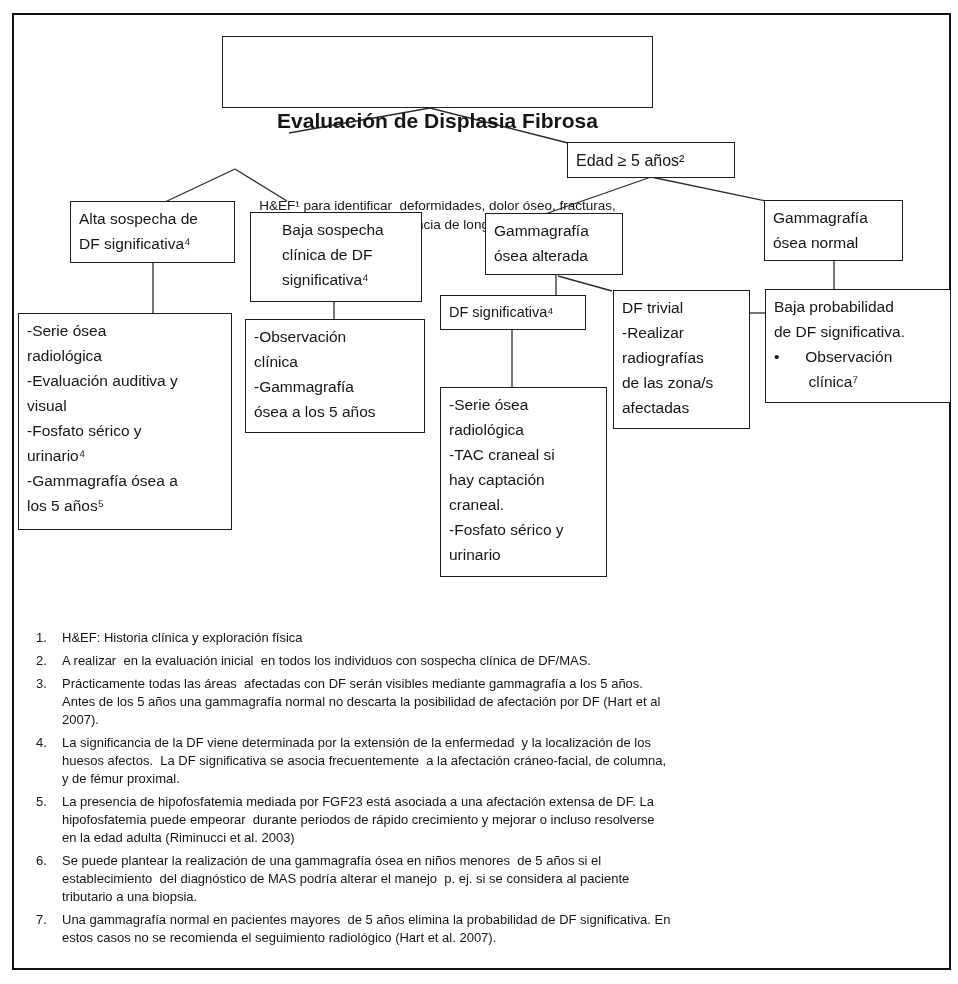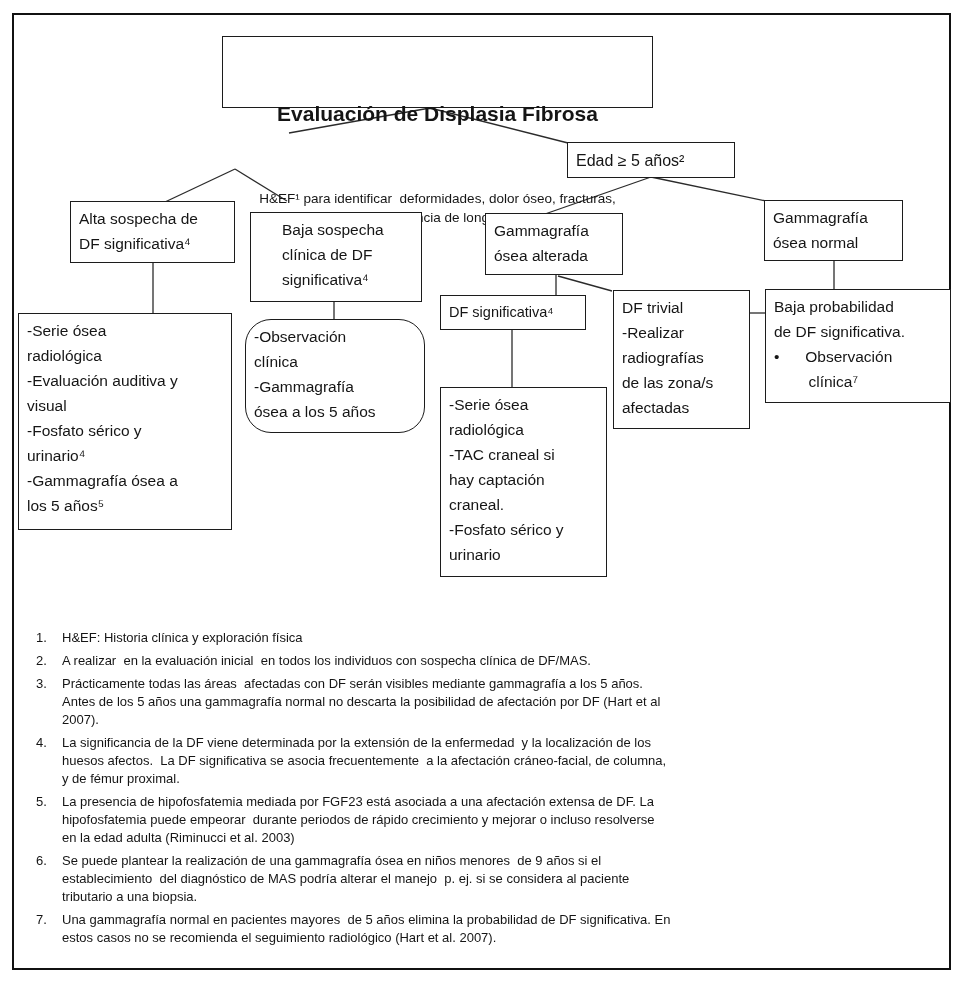--- a/index.html
+++ b/index.html
@@ -11,21 +11,21 @@
     position:absolute;left:12px;top:13px;width:939px;height:957px;
     border:2px solid #111;box-sizing:border-box;
   }
   .connectors{position:absolute;left:0;top:0;width:958px;height:984px;}
   .node{
     position:absolute;background:#fff;border:1.5px solid #1c1c1c;box-sizing:border-box;
     font-size:15.5px;line-height:25px;padding:4px 8px;white-space:pre-wrap;
   }
   .node.vcenter{display:flex;align-items:center;padding-top:0;padding-bottom:0;}
   .node.small-label{font-size:14.5px;}
-  .node.title-node{text-align:center;padding:13px 6px;}
+  .node.title-node{text-align:center;padding:20px 6px;}
   .title-heading{font-weight:bold;font-size:21px;line-height:27px;white-space:normal;}
   .title-subtitle{font-size:13.5px;line-height:19px;margin-top:12px;}
   .edad{font-size:16px;}
   .footnotes{position:absolute;left:36px;top:629px;width:636px;}
   .fn-item{display:flex;margin-bottom:5px;font-size:13px;line-height:18px;}
   .fn-num{width:26px;flex:0 0 26px;}
   .fn-text{flex:1;white-space:pre-wrap;}
 </style>
 </head>
 <body>
@@ -70,21 +70,21 @@
 
   <div class="node" style="left:18px;top:313px;width:214px;height:217px;">-Serie ósea
 radiológica
 -Evaluación auditiva y
 visual
 -Fosfato sérico y
 urinario⁴
 -Gammagrafía ósea a
 los 5 años⁵</div>
 
-  <div class="node" style="left:245px;top:319px;width:180px;height:114px;border-radius:26px;">-Observación
+  <div class="node" style="left:245px;top:319px;width:180px;height:114px;">-Observación
 clínica
 -Gammagrafía
 ósea a los 5 años</div>
 
   <div class="node" style="left:485px;top:213px;width:138px;height:62px;">Gammagrafía
 ósea alterada</div>
 
   <div class="node" style="left:764px;top:200px;width:139px;height:61px;">Gammagrafía
 ósea normal</div>
 
@@ -125,21 +125,21 @@
     <div class="fn-item">
       <span class="fn-num">4.</span>
       <div class="fn-text">La significancia de la DF viene determinada por la extensión de la enfermedad  y la localización de los huesos afectos.  La DF significativa se asocia frecuentemente  a la afectación cráneo-facial, de columna, y de fémur proximal.</div>
     </div>
     <div class="fn-item">
       <span class="fn-num">5.</span>
       <div class="fn-text">La presencia de hipofosfatemia mediada por FGF23 está asociada a una afectación extensa de DF. La hipofosfatemia puede empeorar  durante periodos de rápido crecimiento y mejorar o incluso resolverse  en la edad adulta (Riminucci et al. 2003)</div>
     </div>
     <div class="fn-item">
       <span class="fn-num">6.</span>
-      <div class="fn-text">Se puede plantear la realización de una gammagrafía ósea en niños menores  de 9 años si el establecimiento  del diagnóstico de MAS podría alterar el manejo  p. ej. si se considera al paciente tributario a una biopsia.</div>
+      <div class="fn-text">Se puede plantear la realización de una gammagrafía ósea en niños menores  de 5 años si el establecimiento  del diagnóstico de MAS podría alterar el manejo  p. ej. si se considera al paciente tributario a una biopsia.</div>
     </div>
     <div class="fn-item">
       <span class="fn-num">7.</span>
       <div class="fn-text">Una gammagrafía normal en pacientes mayores  de 5 años elimina la probabilidad de DF significativa. En estos casos no se recomienda el seguimiento radiológico (Hart et al. 2007).</div>
     </div>
   </div>
 
 </div>
 
 </body></html>

